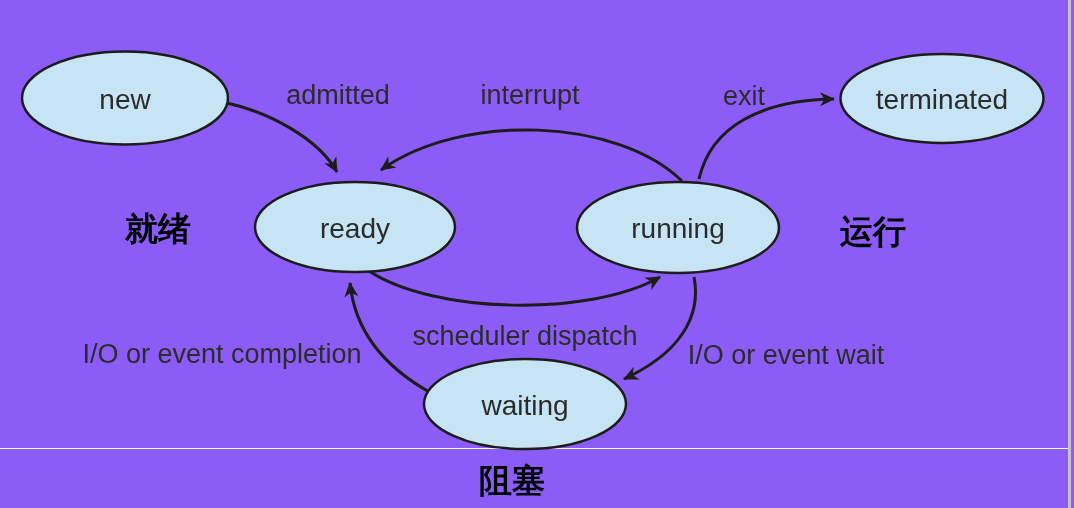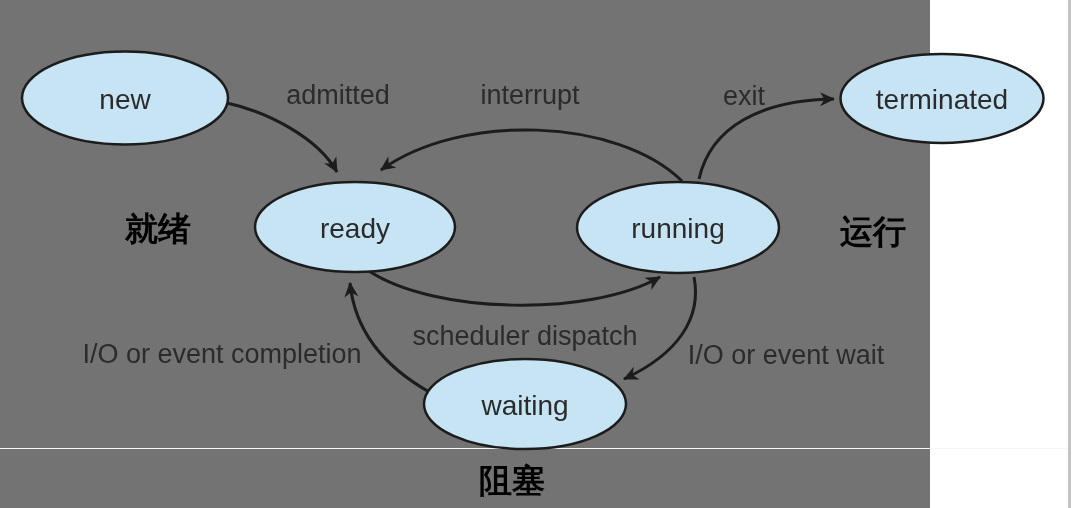--- a/index.html
+++ b/index.html
@@ -5,23 +5,23 @@
   html, body {
     margin: 0;
     padding: 0;
     width: 1074px;
     height: 508px;
     background: #ffffff;
     overflow: hidden;
   }
   .canvas {
     position: relative;
-    width: 930px;
+    width: 1074px;
     height: 508px;
-    background: #737373;
+    background: #8b5cf6;
   }
   svg { display: block; }
   svg text {
     font-family: "Liberation Sans", "DejaVu Sans", sans-serif;
   }
   .state-ellipse {
     stroke: #1c1c1c;
     stroke-width: 2.5;
   }
   .state-label {

